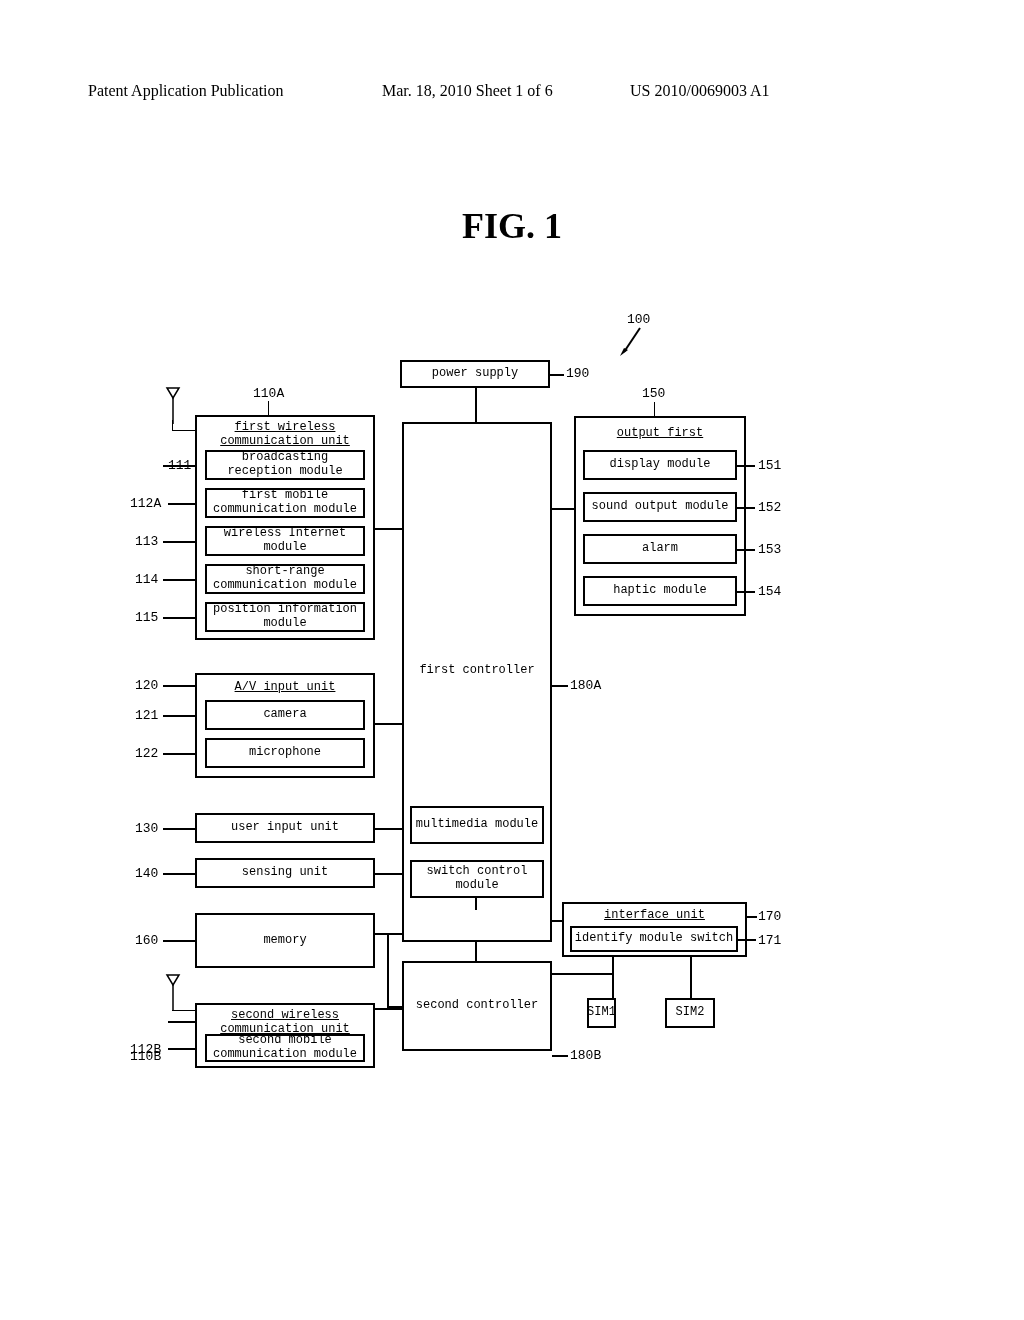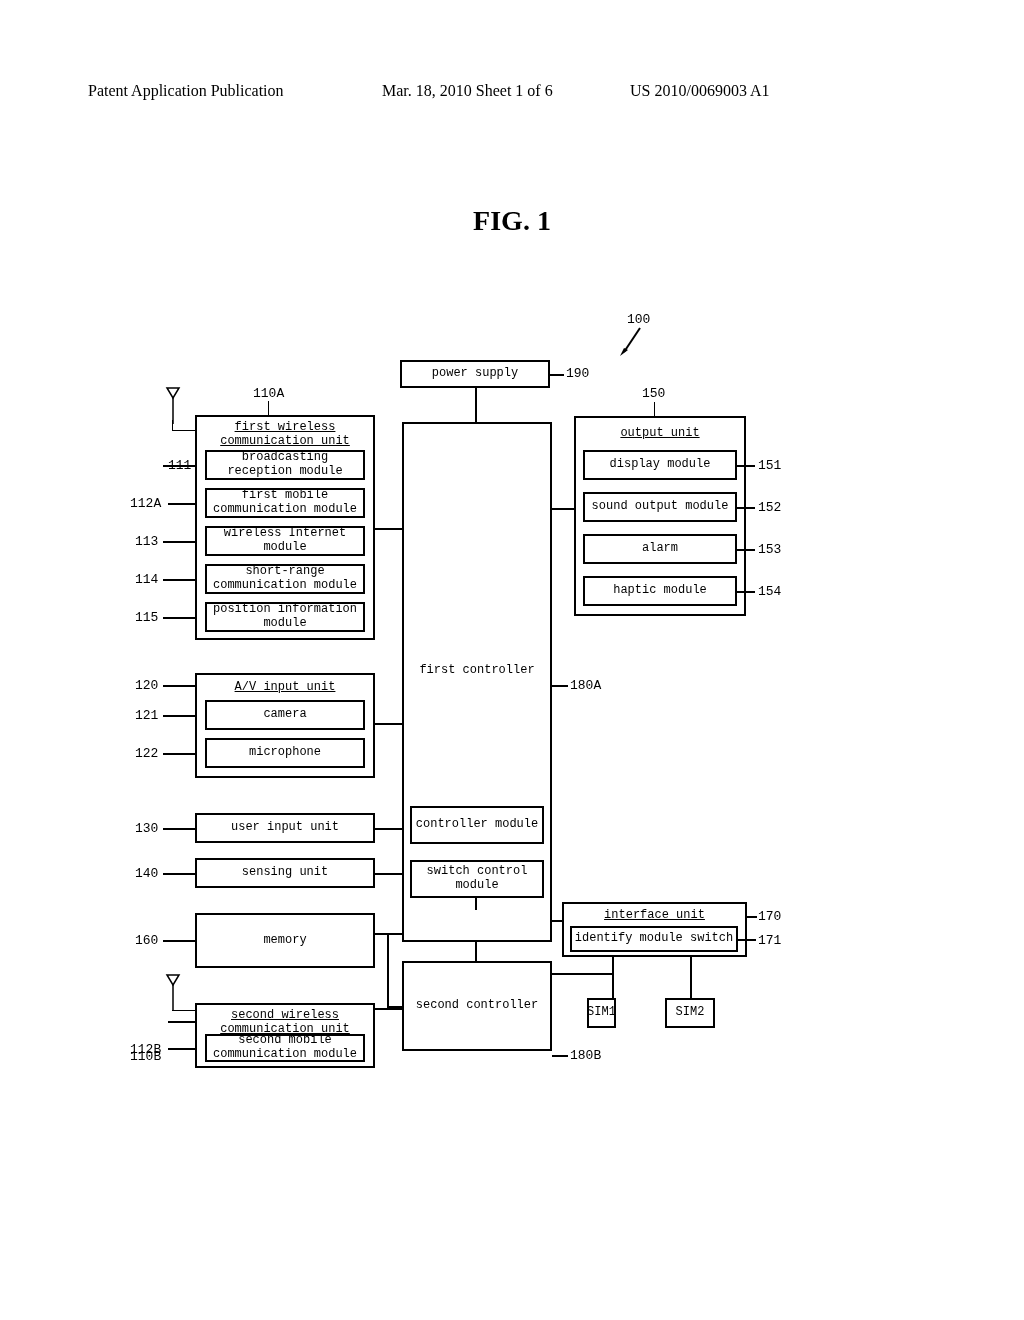--- a/index.html
+++ b/index.html
@@ -31,21 +31,21 @@
     position: absolute;
     left: 630px;
   }
   .fig-title {
     position: absolute;
     left: 0;
     width: 1024px;
     top: 205px;
     text-align: center;
     font-family: "Times New Roman", serif;
-    font-size: 28px;
+    font-size: 36px;
     font-weight: bold;
   }
   .diagram {
     position: absolute;
     top: 308px;
     left: 120px;
     width: 780px;
     height: 850px;
   }
   .box {
@@ -193,32 +193,32 @@
   <div class="line hline" style="left:255px; top:565px; width:27px;"></div>
 
   <div class="box" style="left:75px; top:605px; width:180px; height:55px;">
       <span>memory</span>
     </div>
   <div class="ref" style="left:15px; top:625px;">160</div>
   <div class="tick" style="left:43px; top:632px; width:32px;"></div>
   <div class="line hline" style="left:255px; top:625px; width:27px;"></div>
 
   <div class="box" style="left:290px; top:498px; width:134px; height:38px;">
-      <span>controller module</span>
+      <span>multimedia module</span>
     </div>
 
   <div class="box" style="left:290px; top:552px; width:134px; height:38px;">
       <span>switch control<br>module</span>
     </div>
 
   <div class="ref" style="left:450px; top:370px;text-align:center;">180A</div>
   <div class="line hline" style="left:432px; top:377px; width:16px;"></div>
 
   <div class="box" style="left:454px; top:108px; width:172px; height:200px;"></div>
-  <div class="label underline" style="left:454px; top:118px; width:172px;">output unit</div>
+  <div class="label underline" style="left:454px; top:118px; width:172px;">output first</div>
   <div class="ref" style="left:522px; top:78px;">150</div>
   <div class="line vline" style="left:534px; top:94px; height:14px; width:1px;"></div>
 
   <div class="box" style="left:463px; top:142px; width:154px; height:30px;">
       <span>display module</span>
     </div>
   <div class="box" style="left:463px; top:184px; width:154px; height:30px;">
       <span>sound output module</span>
     </div>
   <div class="box" style="left:463px; top:226px; width:154px; height:30px;">

